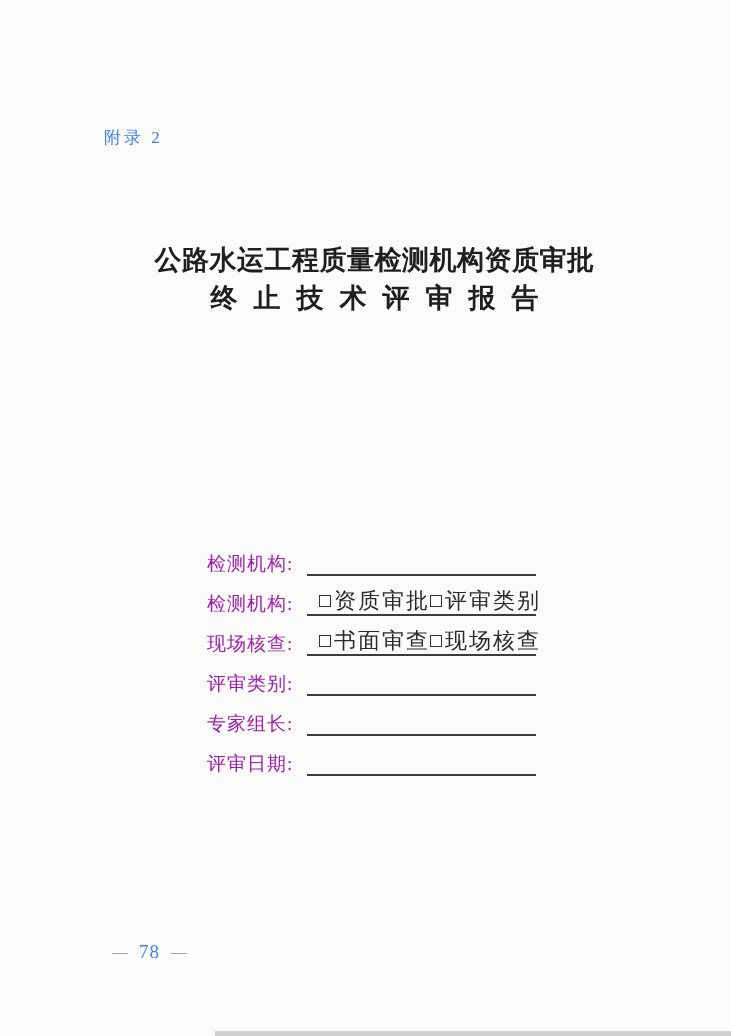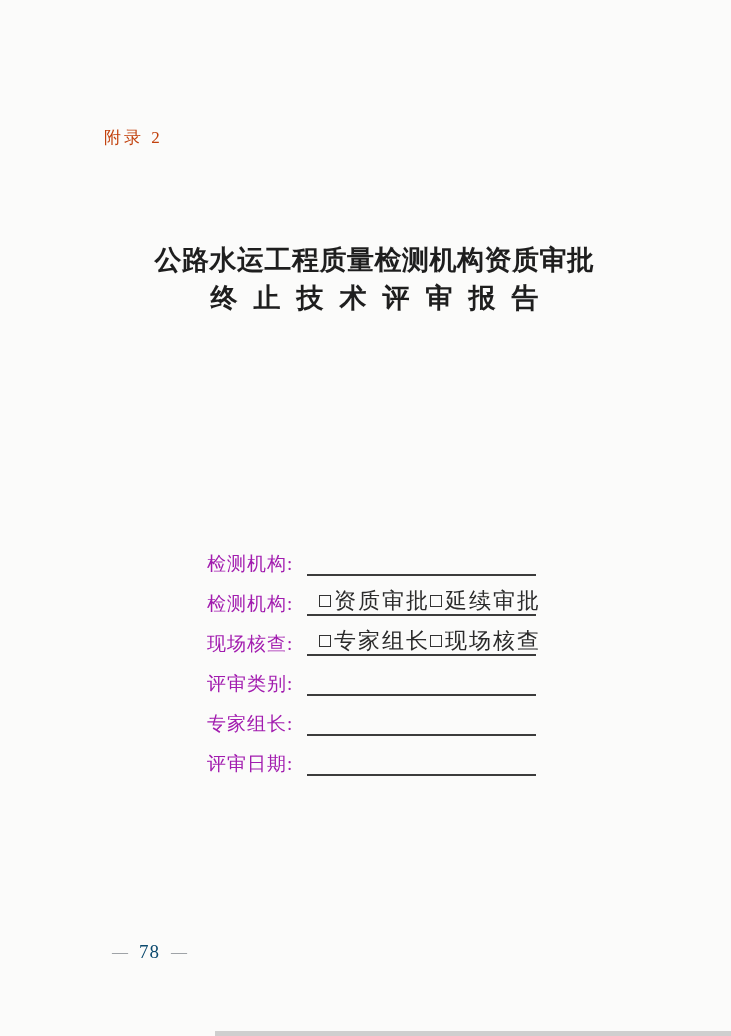--- a/index.html
+++ b/index.html
@@ -14,21 +14,21 @@
     overflow: hidden;
     color: #2b2b2b;
   }
 
   .appendix {
     position: absolute;
     left: 104px;
     top: 126px;
     font-size: 17px;
     letter-spacing: 3px;
-    color: #c2410c;
+    color: #3b82f6;
   }
 
   .title-block {
     position: absolute;
     top: 241px;
     left: 0;
     width: 731px;
     text-align: center;
     transform: translateX(9px);
     font-family: "Liberation Sans", sans-serif;
@@ -108,21 +108,21 @@
     display: flex;
     align-items: center;
     gap: 11px;
   }
   .footer .dash {
     color: #8f9499;
     font-size: 16px;
     line-height: 20px;
   }
   .footer .num {
-    color: #0c4a6e;
+    color: #3b82f6;
     font-size: 19px;
     line-height: 22px;
     letter-spacing: 1px;
   }
 
   .scan-edge {
     position: absolute;
     left: 215px;
     right: 0;
     bottom: 0;
@@ -152,31 +152,31 @@
 
     <div class="row">
       <span class="field-label">检测机构:</span>
       <span class="options-line">
         <span class="opt">
           <span class="checkbox"></span>
           <span>资质审批</span>
         </span>
         <span class="opt">
           <span class="checkbox"></span>
-          <span>延续审批</span>
+          <span>评审类别</span>
         </span>
       </span>
     </div>
 
     <div class="row">
       <span class="field-label">现场核查:</span>
       <span class="options-line">
         <span class="opt">
           <span class="checkbox"></span>
-          <span>专家组长</span>
+          <span>书面审查</span>
         </span>
         <span class="opt">
           <span class="checkbox"></span>
           <span>现场核查</span>
         </span>
       </span>
     </div>
 
     <div class="row">
       <span class="field-label">评审类别:</span>

